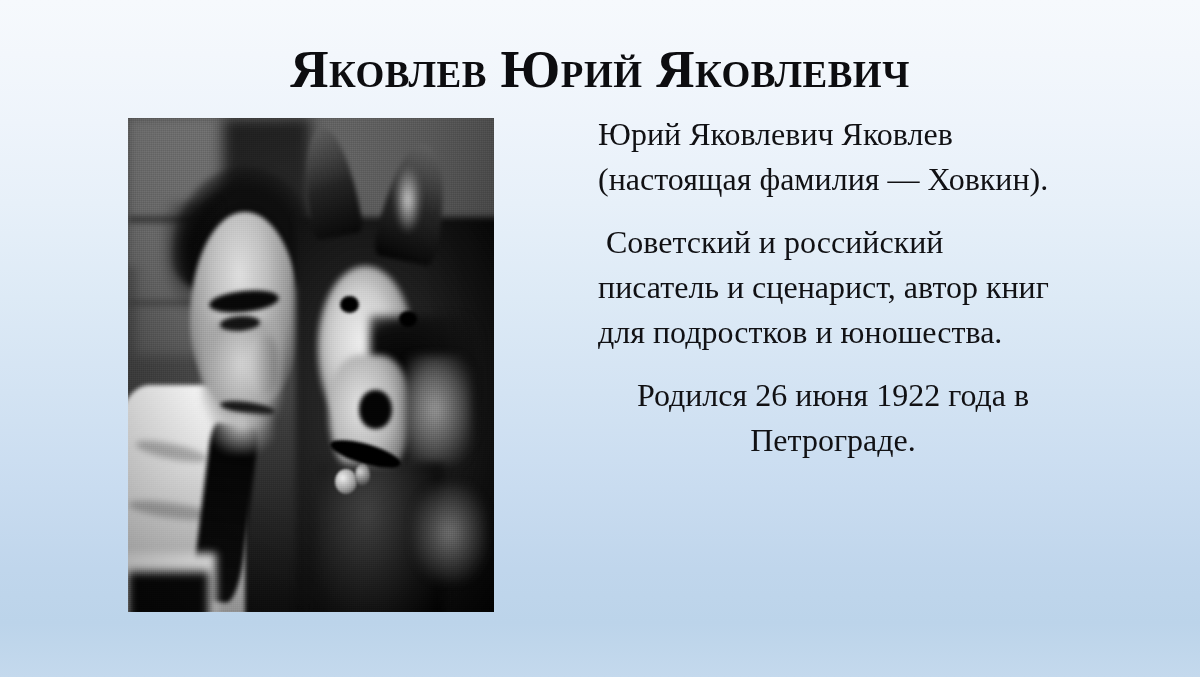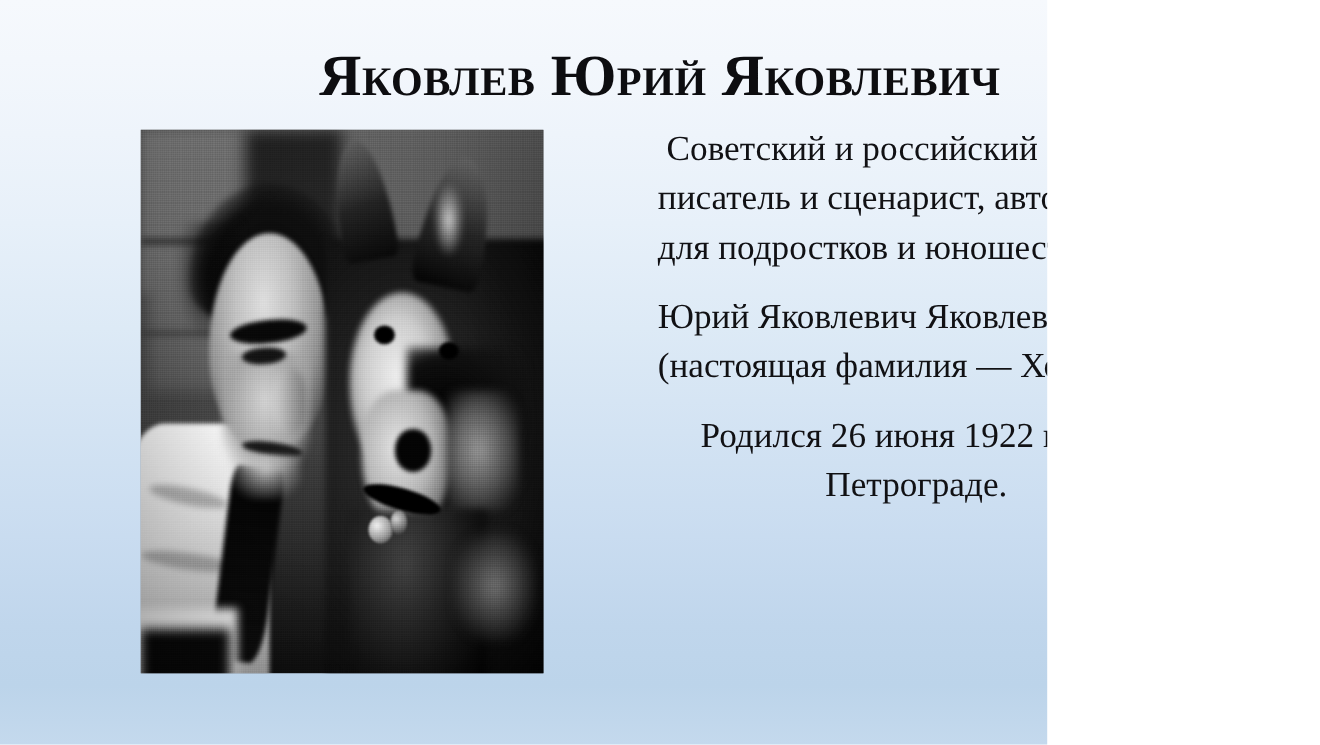--- a/index.html
+++ b/index.html
@@ -8,21 +8,21 @@
   }
   body {
     width: 1200px;
     height: 677px;
     overflow: hidden;
     font-family: "Liberation Serif", "DejaVu Serif", serif;
   }
 
   #slide {
     position: relative;
-    width: 952px;
+    width: 1200px;
     height: 677px;
     background: linear-gradient(to bottom,
         #f6f9fd   0%,
         #f3f7fc   8%,
         #eef4fb  18%,
         #e7f0f9  30%,
         #ddeaf6  44%,
         #d3e3f3  58%,
         #c9dcf0  72%,
         #c0d6ec  84%,
@@ -344,18 +344,18 @@
 
       <div class="ph-shoulder"></div>
       <div class="ph-darkbottom"></div>
 
       <div class="ph-grain"></div>
       <div class="ph-vignette"></div>
     </div>
   </div>
 
   <div id="body-text">
+    <p>Юрий Яковлевич Яковлев (настоящая фамилия — Ховкин).</p>
     <p> Советский и российский писатель и сценарист, автор книг для подростков и юношества.</p>
-    <p>Юрий Яковлевич Яковлев (настоящая фамилия — Ховкин).</p>
     <p>Родился 26 июня 1922 года в Петрограде.</p>
   </div>
 
 </div>
 
 </body></html>

